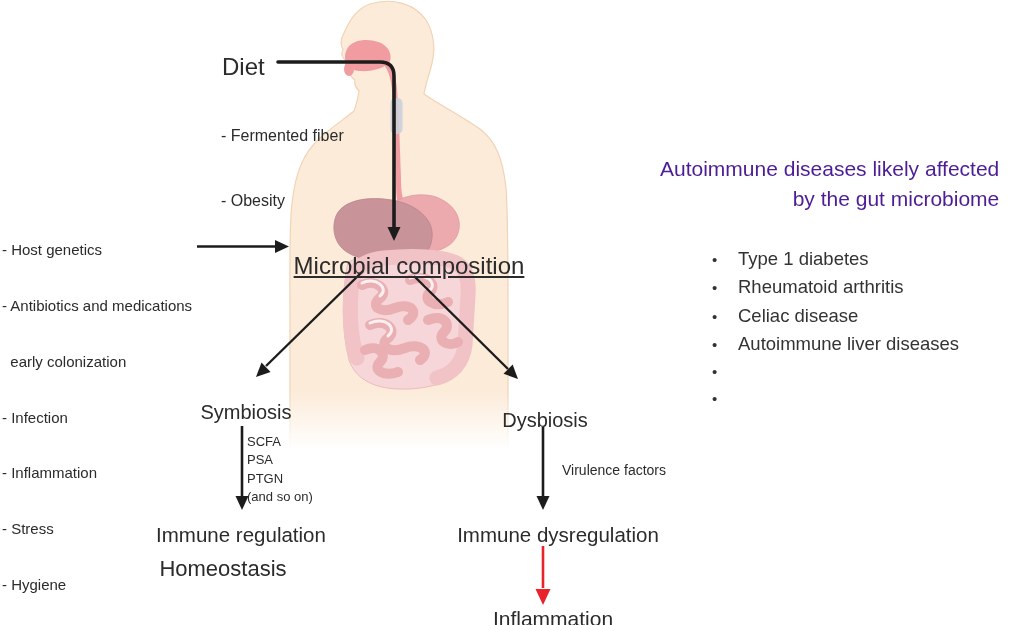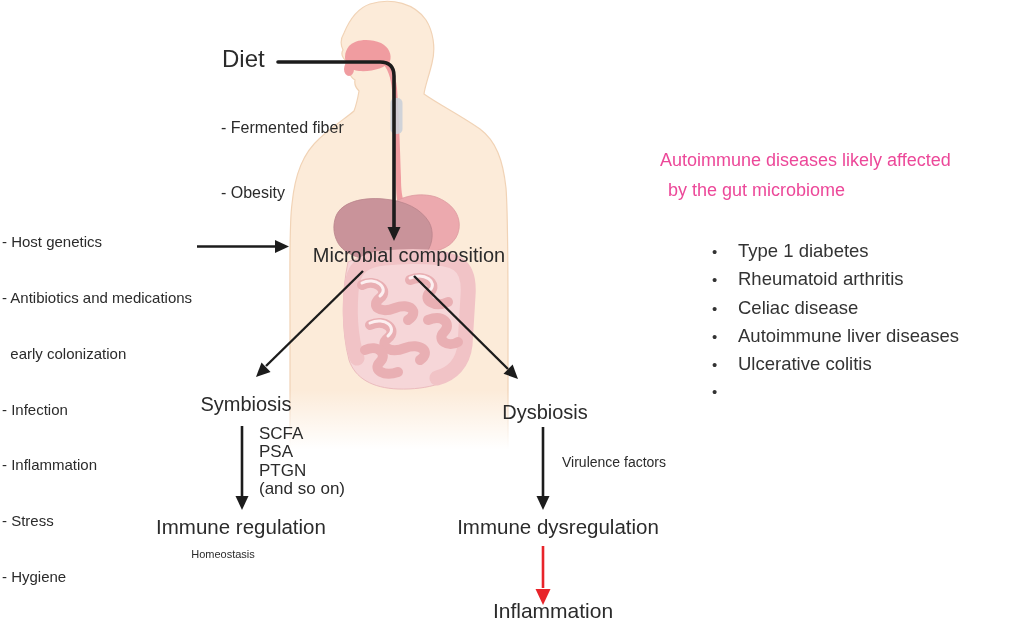--- a/index.html
+++ b/index.html
@@ -1,37 +1,37 @@
 <!DOCTYPE html>
 <html><head>
 <meta charset="utf-8">
 <style>
   html,body{margin:0;padding:0;background:#ffffff;}
   .stage{
     position:relative;width:1024px;height:625px;background:#ffffff;overflow:hidden;
     font-family:"Liberation Sans", sans-serif;color:#2b2b2b;
   }
   .art{position:absolute;left:0;top:0;}
-  .lbl{position:absolute;white-space:nowrap;line-height:1.15;}
+  .lbl{position:absolute;white-space:nowrap;line-height:1.15;margin-top:8px;}
   .ctr{transform:translateX(-50%);}
   .pre{white-space:pre;}
   #diet-title{left:222px;top:45px;font-size:24px;}
   #diet-items{left:221px;top:74px;font-size:16px;line-height:21.5px;}
   #factors{left:2px;top:196px;font-size:15px;line-height:18.6px;}
-  #microbial{left:409px;top:244px;font-size:20px;}
+  #microbial{left:409px;top:244px;font-size:24px;text-decoration:underline;}
   #symbiosis{left:246px;top:393px;font-size:20px;}
-  #mediators{left:259px;top:425px;font-size:17px;line-height:18.4px;}
+  #mediators{left:247px;top:425px;font-size:13px;line-height:18.4px;}
   #immune-reg{left:241px;top:515px;font-size:20.5px;}
-  #homeostasis{left:223px;top:548px;font-size:11px;text-align:center;}
+  #homeostasis{left:223px;top:548px;font-size:22px;text-align:center;}
   #dysbiosis{left:545px;top:401px;font-size:20px;}
   #virulence{left:562px;top:454px;font-size:14px;}
   #immune-dys{left:558px;top:515px;font-size:20.5px;}
   #inflammation{left:553px;top:599px;font-size:21px;}
-  #panel-title{left:660px;top:146px;font-size:18px;line-height:29.5px;color:#ec4899;}
-  #panel-title .l2{padding-left:8px;}
+  #panel-title{left:660px;top:146px;font-size:21px;line-height:29.5px;color:#4c1d95;}
+  #panel-title .l2{padding-left:8px;text-align:right;}
   #diseases{left:712px;top:237px;font-size:18.5px;line-height:27.3px;color:#333;}
   .disease-row{display:flex;align-items:baseline;}
   .disease-row .bullet{width:10px;margin-right:16px;font-size:15px;}
 </style>
 </head>
 <body>
 
 <div class="stage">
 
   <svg class="art" width="1024" height="625" viewBox="0 0 1024 625">
@@ -171,20 +171,19 @@
     <div class="disease-row">
       <span class="bullet">•</span>
       <span>Celiac disease</span>
     </div>
     <div class="disease-row">
       <span class="bullet">•</span>
       <span>Autoimmune liver diseases</span>
     </div>
     <div class="disease-row">
       <span class="bullet">•</span>
-      <span>Ulcerative colitis</span>
     </div>
     <div class="disease-row">
       <span class="bullet">•</span>
     </div>
   </div>
 
 </div>
 
 </body></html>

